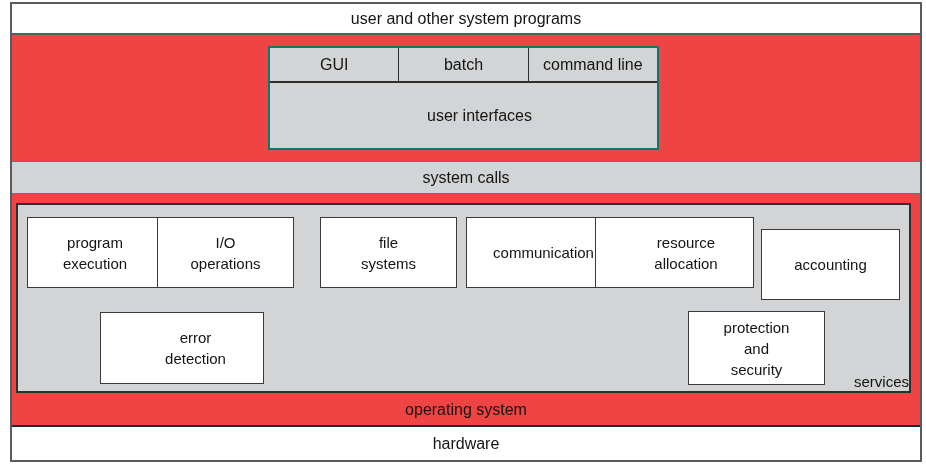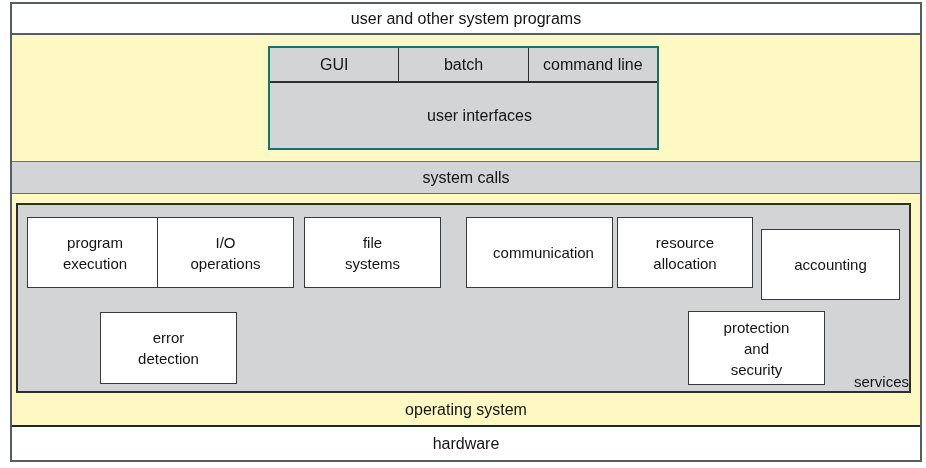--- a/index.html
+++ b/index.html
@@ -10,21 +10,21 @@
     background: #ffffff;
     font-family: "Liberation Sans", "DejaVu Sans", sans-serif;
     color: #141414;
     font-size: 16px;
   }
   .frame {
     position: absolute;
     left: 10px; top: 2px;
     width: 908px; height: 456px;
     border: 2px solid #565c60;
-    background: #fef9c3;
+    background: #ef4444;
   }
   
   .top-bar {
     position: absolute; top: 0; left: 0; right: 0;
     height: 29px; line-height: 29px;
     background: #ffffff;
     border-bottom: 2px solid #565c60;
     text-align: center;
   }
   
@@ -71,25 +71,25 @@
     position: absolute;
     background: #ffffff;
     border: 1px solid #3a3a3a;
     display: flex; align-items: center; justify-content: center;
     text-align: center;
     white-space: pre-line;
     font-size: 15px; line-height: 21px;
   }
   .b0 { left: 9px;   top: 12px;  width: 134px; height: 69px; }
   .b1 { left: 139px; top: 12px;  width: 135px; height: 69px; }
-  .b2 { left: 286px; top: 12px;  width: 135px; height: 69px; }
+  .b2 { left: 302px; top: 12px;  width: 135px; height: 69px; }
   .b3 { left: 448px; top: 12px;  width: 137px; height: 69px; padding-left: 8px; }
-  .b4 { left: 599px; top: 12px;  width: 134px; height: 69px; }
+  .b4 { left: 577px; top: 12px;  width: 134px; height: 69px; padding-left: 23px; }
   .b5 { left: 743px; top: 24px;  width: 137px; height: 69px; }
-  .b6 { left: 82px;  top: 107px; width: 135px; height: 70px; }
+  .b6 { left: 82px;  top: 107px; width: 135px; height: 70px; padding-left: 27px; }
   .b7 { left: 670px; top: 106px; width: 135px; height: 72px; }
   .services-label {
     position: absolute; left: 0; right: 0; bottom: 1px;
     text-align: right; font-size: 15px; margin-left: 34px;
   }
   
   .os-label {
     position: absolute; top: 390px; left: 0; right: 0;
     height: 31px; line-height: 31px;
     text-align: center;

